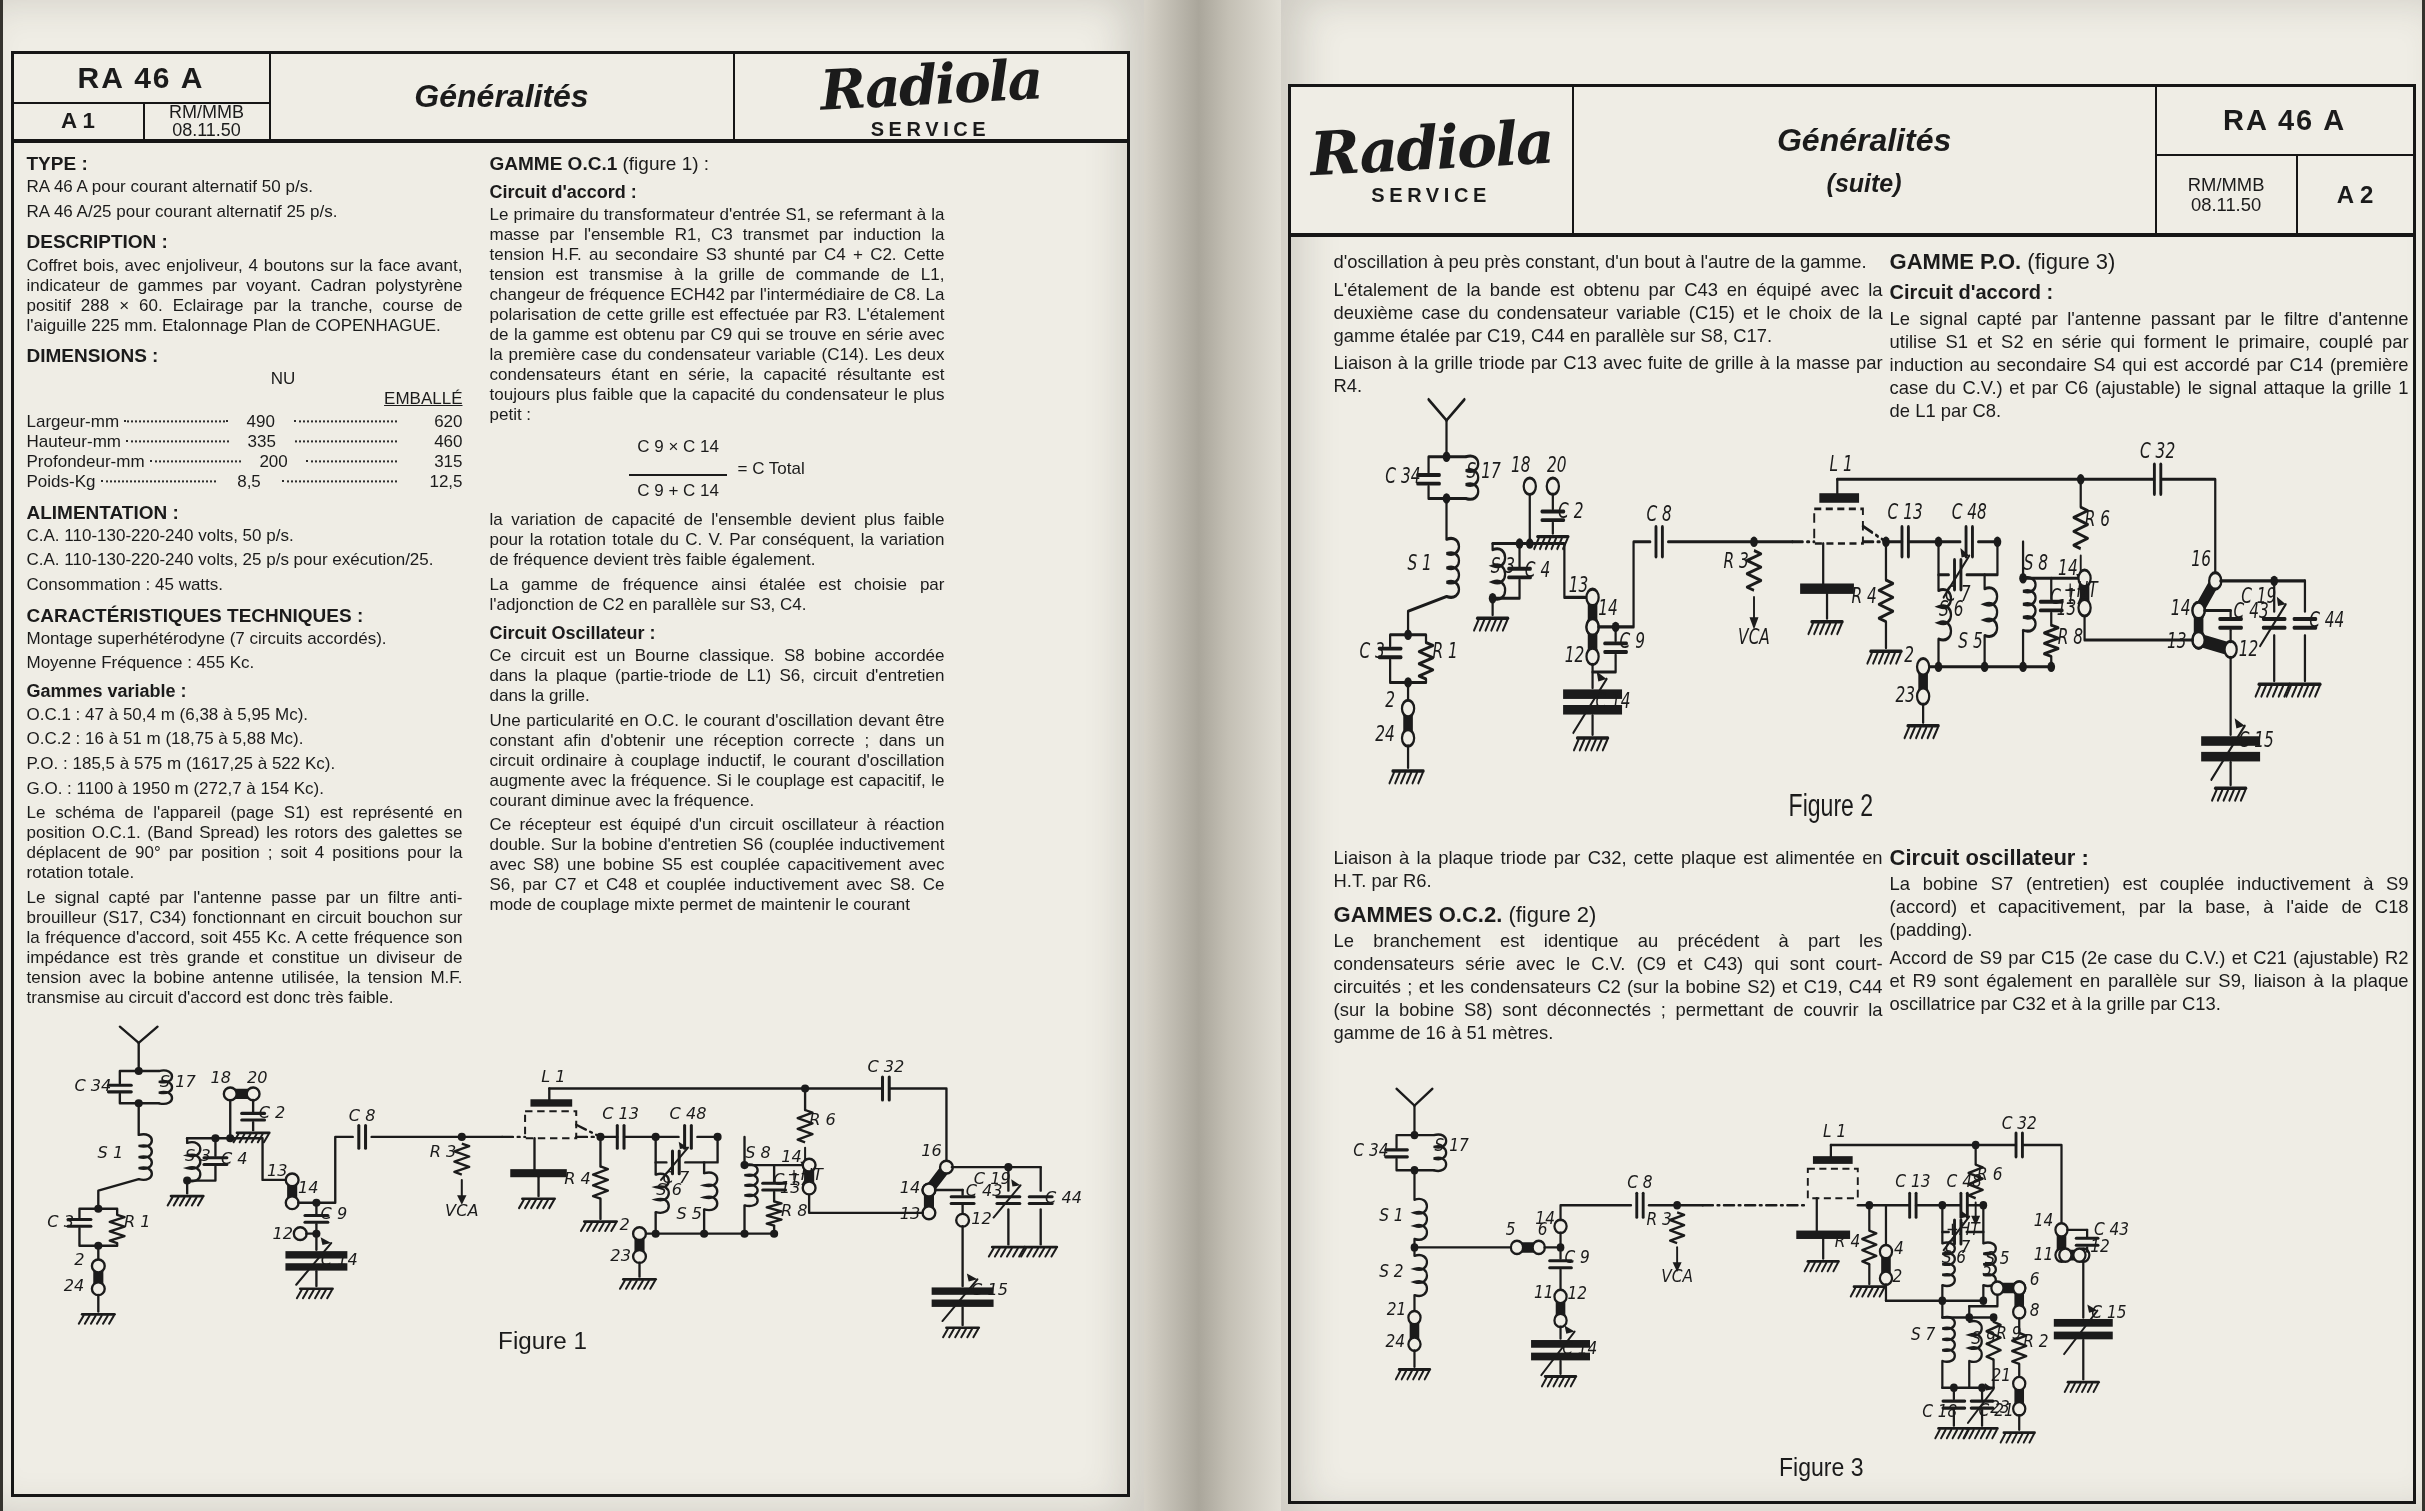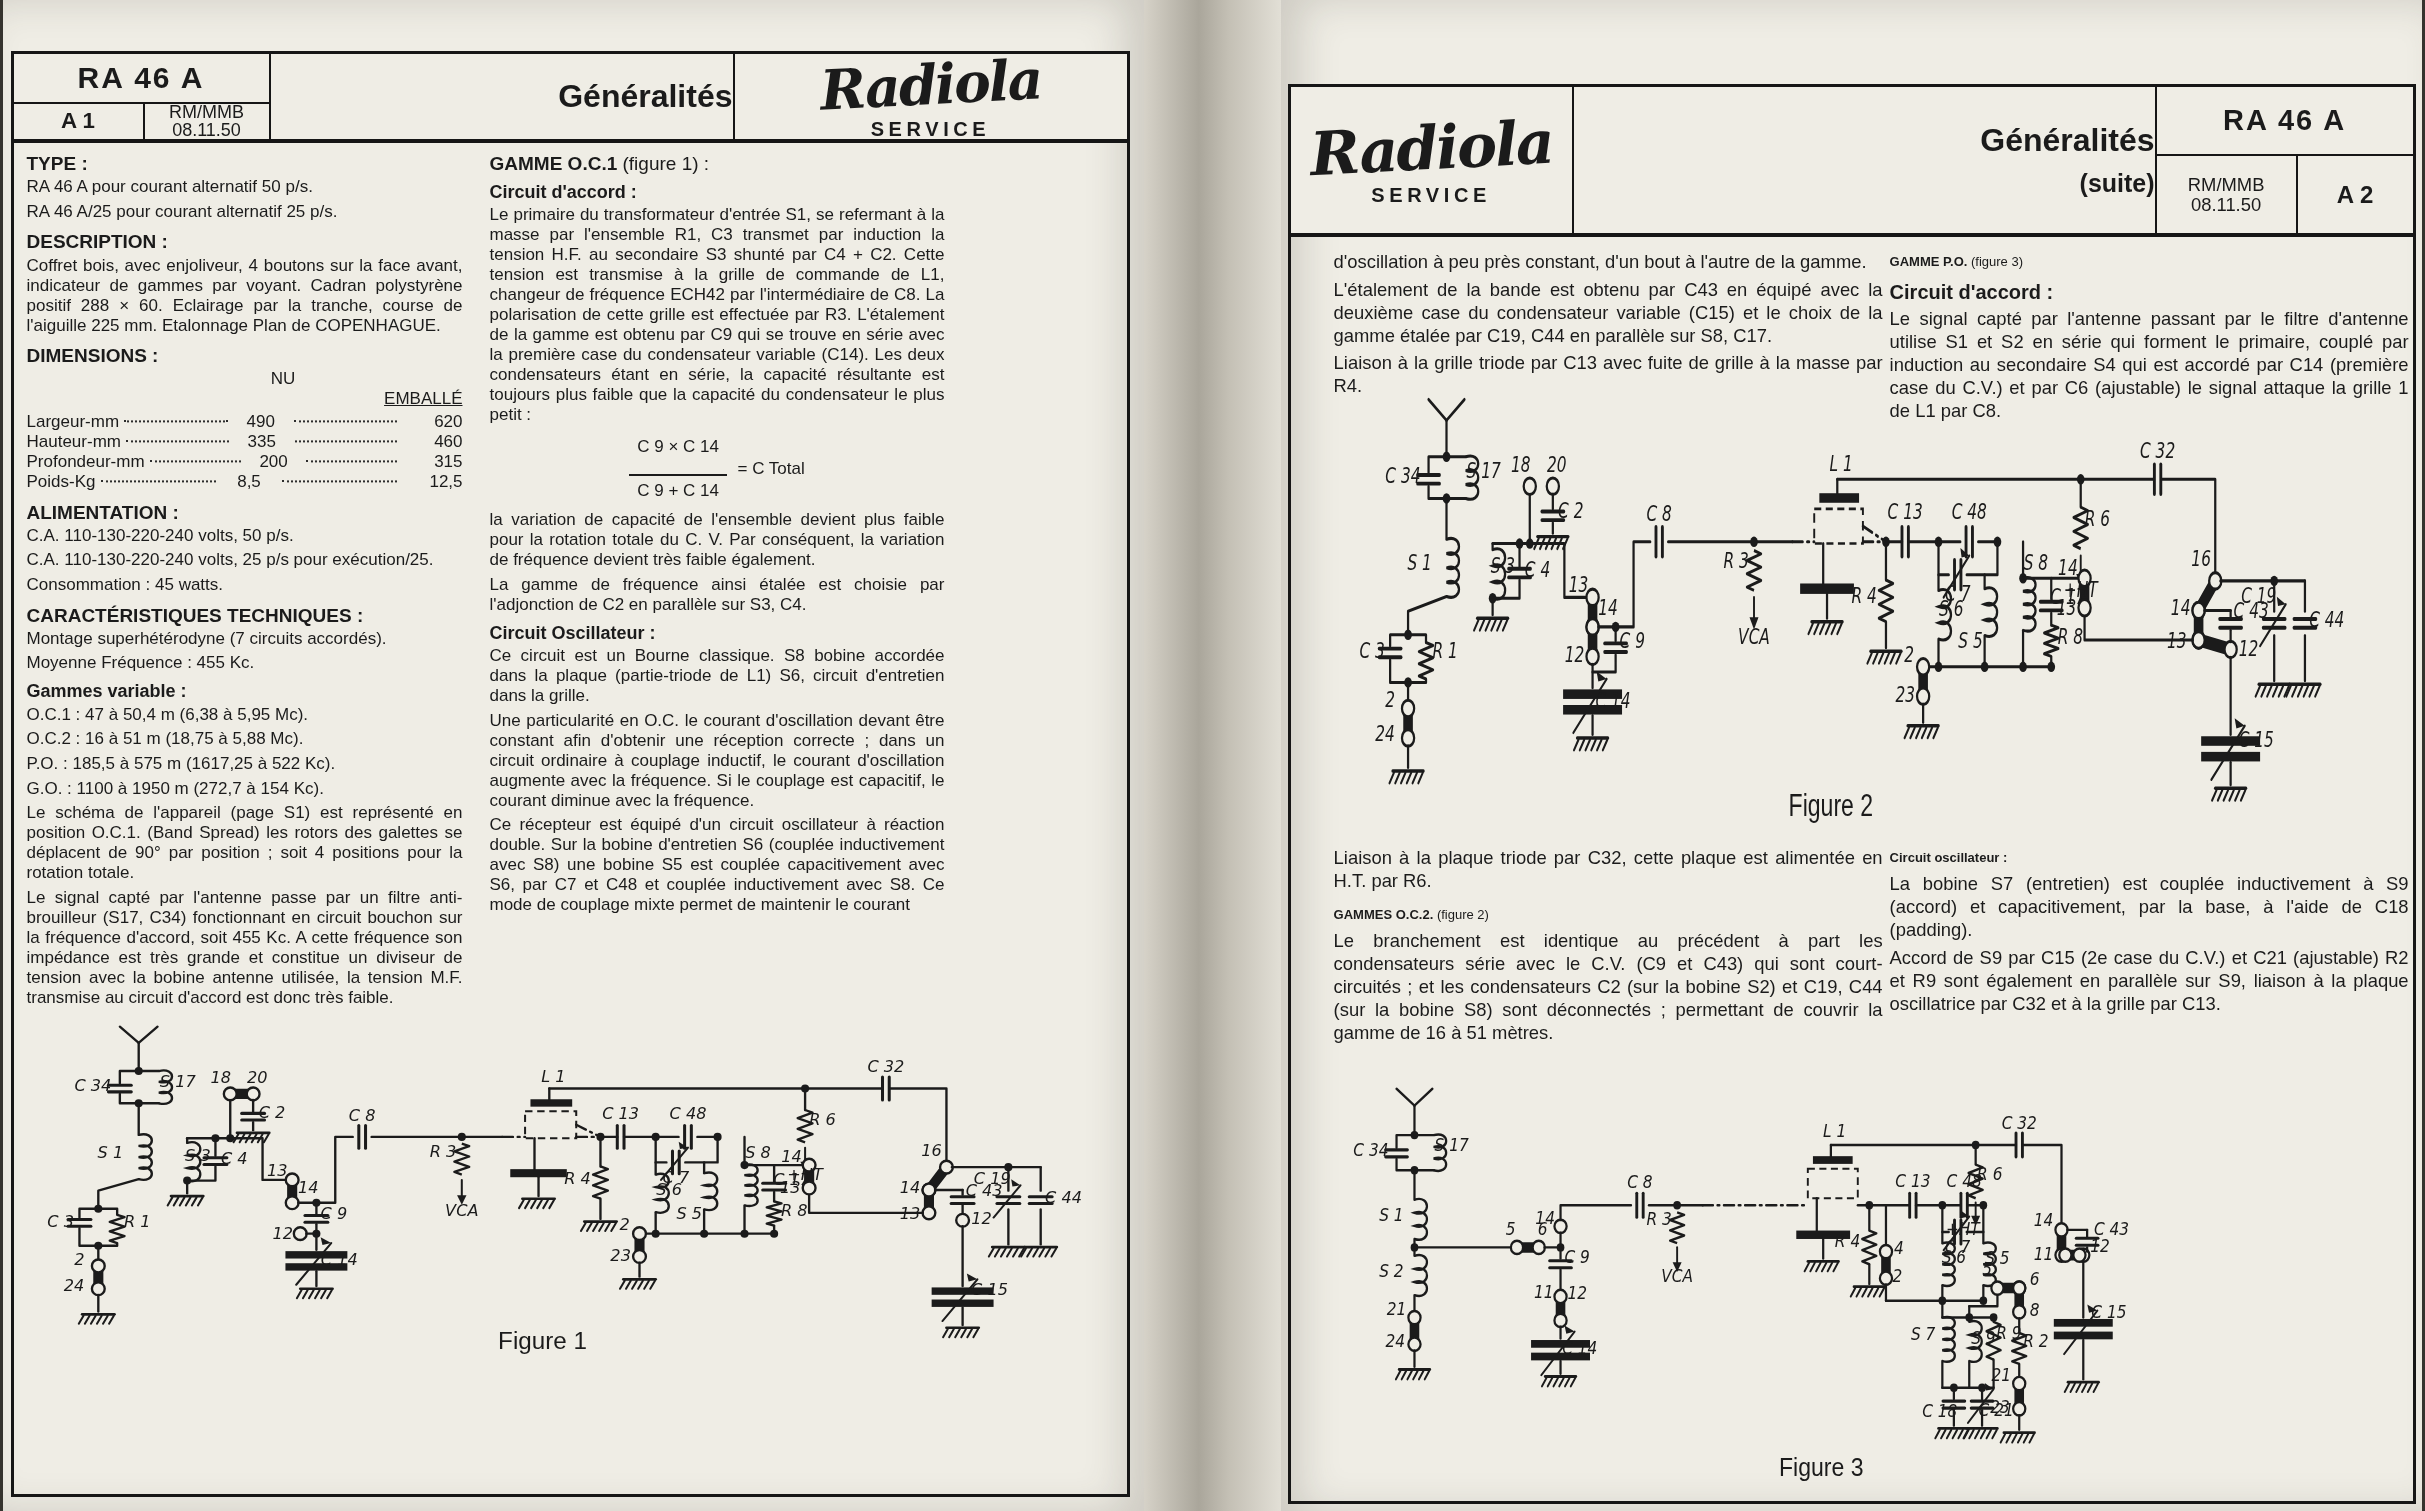--- a/index.html
+++ b/index.html
@@ -21,41 +21,41 @@
   .hdr{position:absolute;left:0;top:0;right:0;display:flex;align-items:stretch;background:#efede5;}
   .hdrL{height:85px;border-bottom:4.6px solid #161616;}
   .hdrR{height:146px;border-bottom:4px solid #161616;}
   .hcell{position:relative;}
   .vline-r{border-right:2px solid #161616;}
   .vline-l{border-left:2px solid #161616;}
   .model-big{font-size:30px;font-weight:bold;letter-spacing:2px;text-align:center;padding-top:6.6px;height:41px;}
   .subrow{display:flex;border-top:2.6px solid #161616;height:35px;}
   .idx{width:129px;display:flex;align-items:center;justify-content:center;font-size:22.3px;font-weight:bold;border-right:2px solid #161616;}
   .refbox{flex:1;display:flex;flex-direction:column;align-items:center;justify-content:center;font-size:18px;line-height:18.4px;}
-  .title-c{flex:1;display:flex;flex-direction:column;align-items:flex-end;justify-content:center;font-size:32px;font-weight:bold;}
+  .title-c{flex:1;display:flex;flex-direction:column;align-items:center;justify-content:center;font-size:32px;font-weight:bold;font-style:italic;}
   .subtitle{font-size:25px;font-weight:bold;margin-top:10.5px;}
   .logo-wrap{display:flex;flex-direction:column;align-items:center;justify-content:center;}
   .radiola{font-family:"DejaVu Serif",serif;font-style:italic;font-weight:bold;letter-spacing:-2px;transform:rotate(-3deg);}
   .logo-l .radiola{font-size:55px;}
   .logo-r .radiola{font-size:60px;}
   .service{font-weight:bold;letter-spacing:4.6px;font-size:20px;margin-top:1.3px;}
 
   .hr-model{font-size:29px;font-weight:bold;letter-spacing:2px;text-align:center;height:67px;display:flex;align-items:center;justify-content:center;}
   .hr-sub{display:flex;border-top:2.6px solid #161616;flex:1;}
   .hr-ref{width:139px;display:flex;flex-direction:column;align-items:center;justify-content:center;font-size:18.4px;line-height:20px;border-right:2px solid #161616;}
   .hr-idx{flex:1;display:flex;align-items:center;justify-content:center;font-size:24px;font-weight:bold;}
 
   
   .col{position:absolute;text-align:justify;}
   .pl-txt{font-size:17px;line-height:20px;}
   .pr-txt{font-size:18.4px;line-height:23px;}
   .col p{margin:0 0 4.6px 0;}
   .col .h1{font-weight:bold;margin:10.5px 0 3.3px 0;}
   .pl-txt .h1{font-size:19px;}
-  .pr-txt .h1{font-size:13px;}
+  .pr-txt .h1{font-size:22px;}
   .col .h1 .reg{font-weight:normal;}
   .col .h2{font-weight:bold;margin:8px 0 3.3px 0;}
   .pl-txt .h2{font-size:18px;}
   .pr-txt .h2{font-size:20px;}
   .col > :first-child{margin-top:0;}
 
   .dims{margin:2.6px 0 1.3px 0;}
   .dimhead{display:flex;margin:1.3px 0 2.6px 0;flex-direction:column;}
   .dimhead .dh1{margin-left:56%;}
   .dimhead .dh2{margin-left:auto;text-decoration:underline;}

